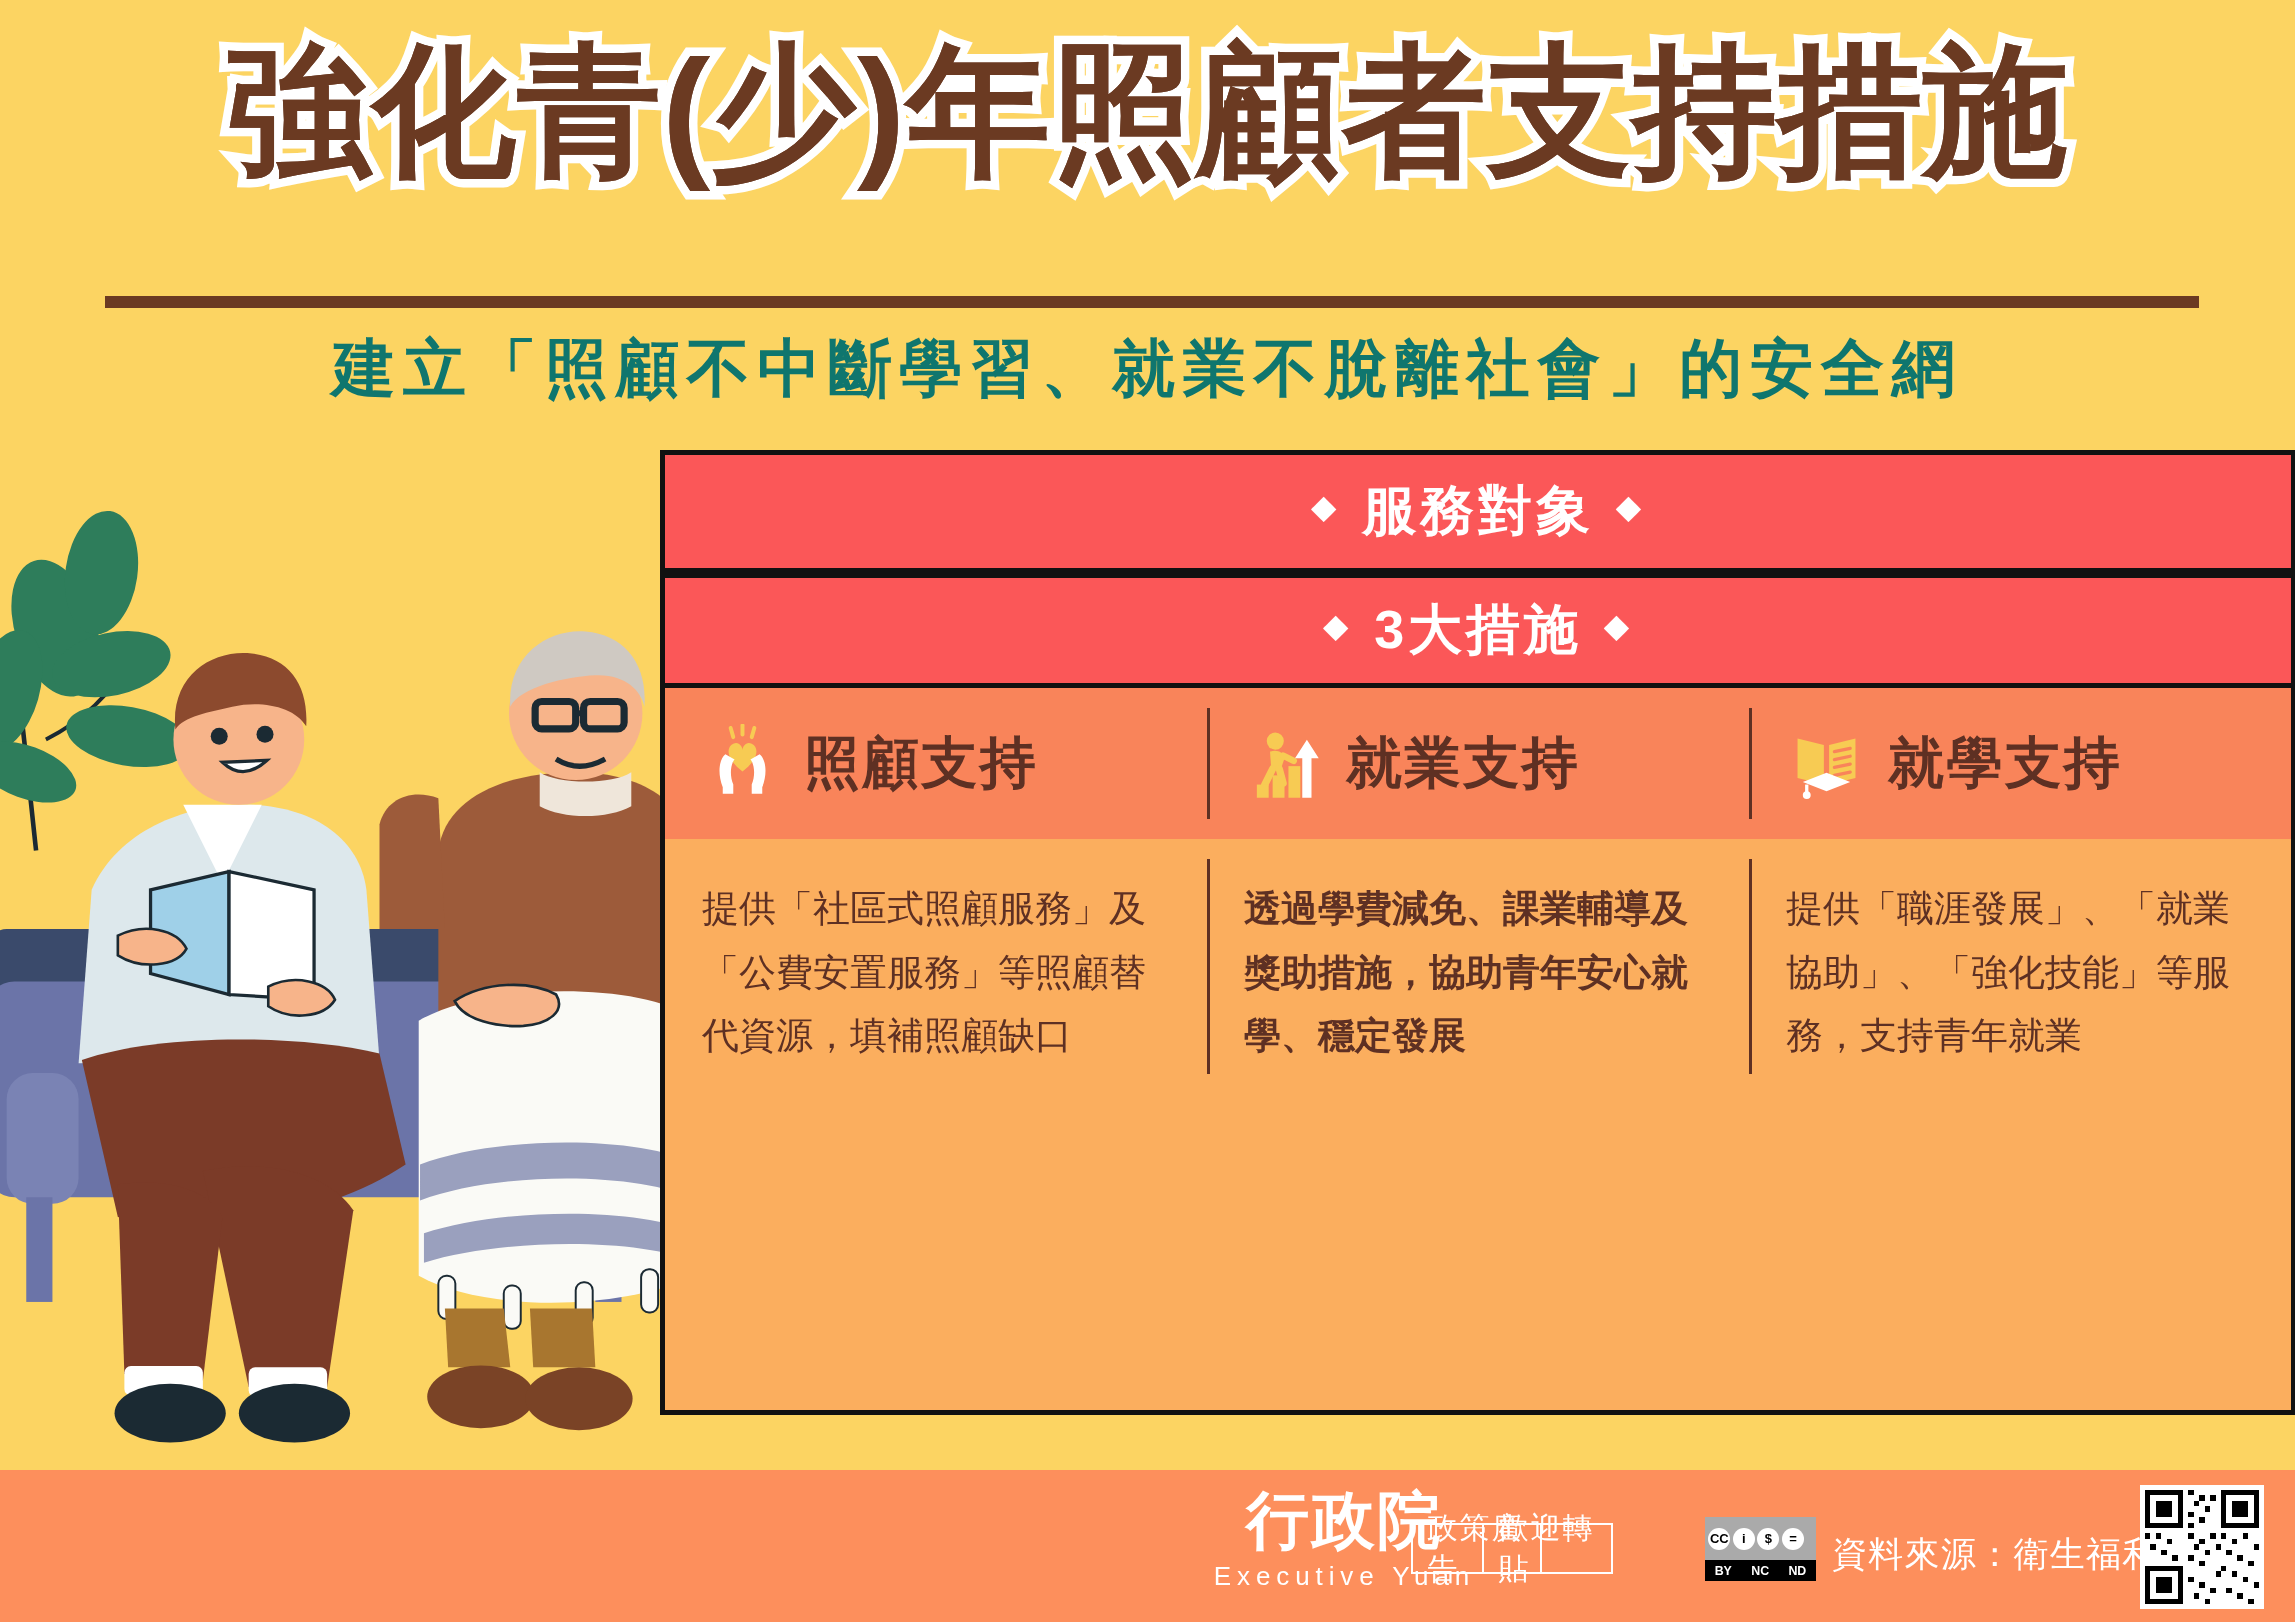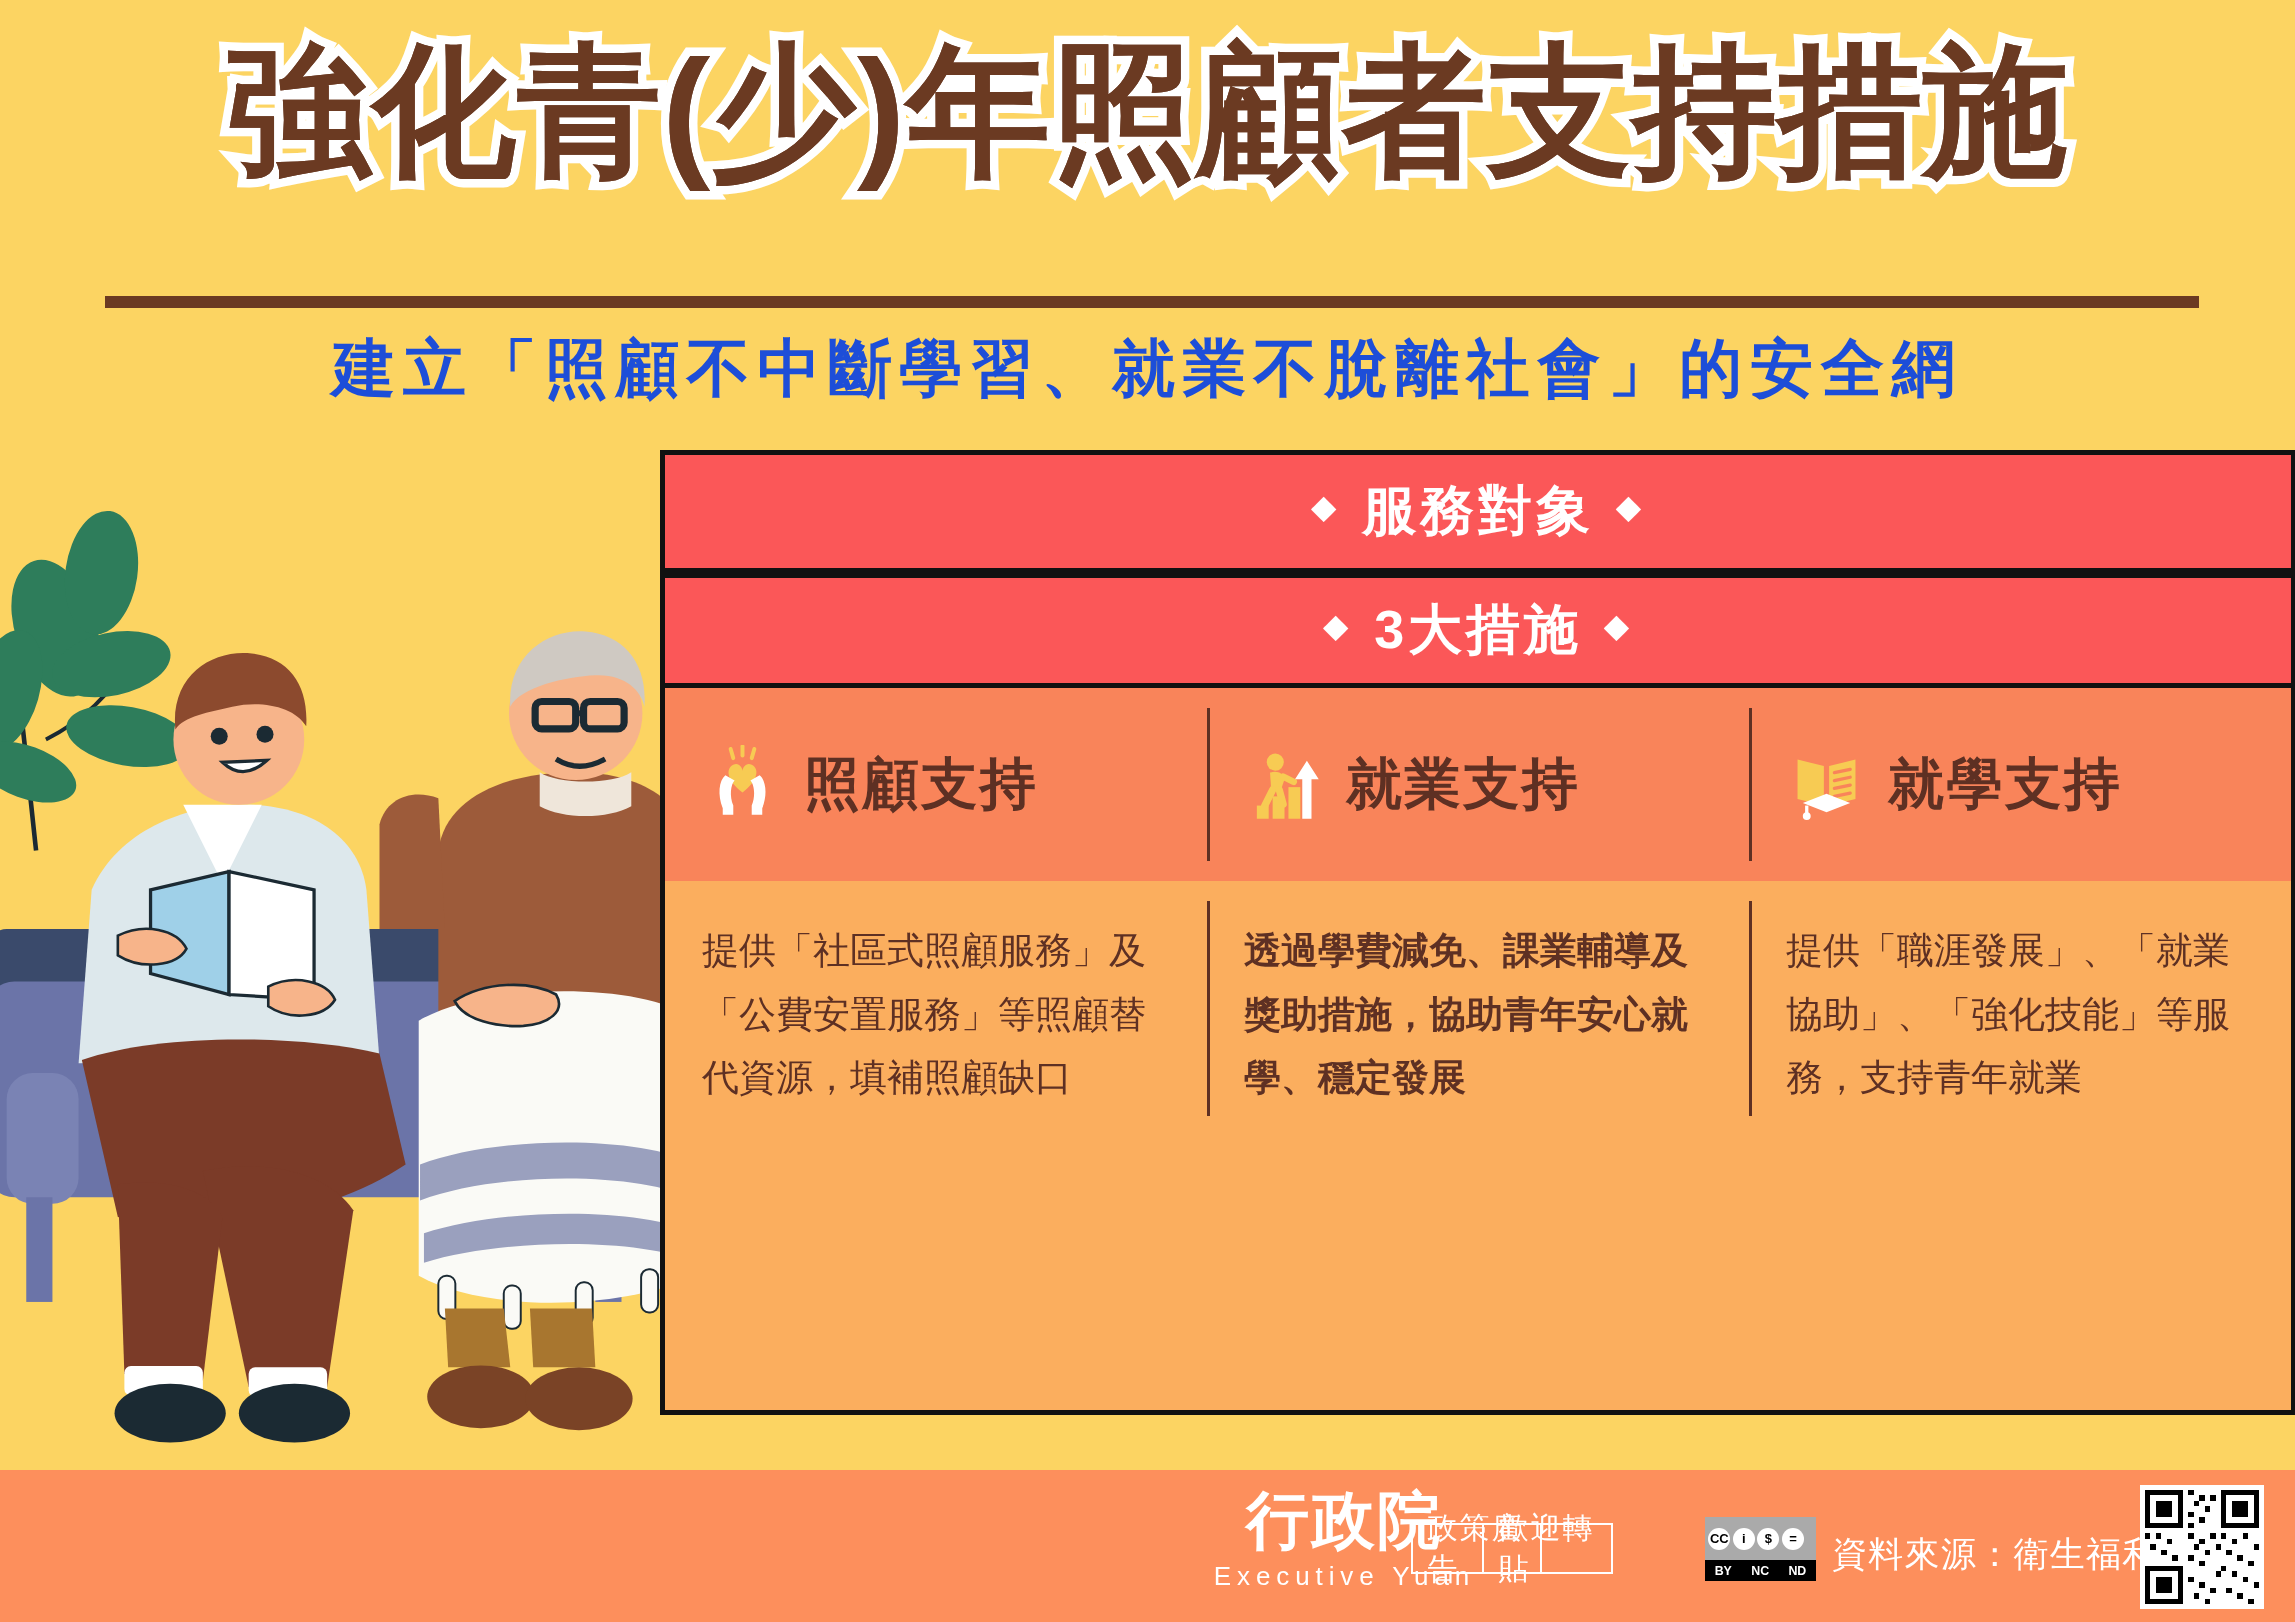--- a/index.html
+++ b/index.html
@@ -19,21 +19,21 @@
     -webkit-text-stroke:17px #FFFFFF;
     paint-order:stroke fill;
     text-shadow:0 0 0 #6B3A22;
     display:inline-block;white-space:nowrap;
   }
   .title-rule{
     position:absolute;left:105px;top:296px;width:2094px;height:11.8px;background:#6B3A22;
   }
   .subtitle{
     position:absolute;left:0;top:326px;width:2295px;text-align:center;
-    font-size:63px;font-weight:bold;color:#1d4ed8;letter-spacing:7.9px;
+    font-size:63px;font-weight:bold;color:#0f766e;letter-spacing:7.9px;
     white-space:nowrap;
   }
 
   
   .illus{position:absolute;left:-13px;top:432px;width:713px;height:1040px;}
 
   
   .panel{
     position:absolute;left:660px;top:450px;width:1636px;height:965px;
     border:5.9px solid #111111;box-sizing:border-box;background:#FBAE5E;
@@ -48,21 +48,21 @@
   #band-target{height:118px;}
   #band-measures{height:115px;border-top:5.9px solid #111111;}
 
   .target-body{
     height:171px;box-sizing:border-box;padding:29px 0 0 72px;
     font-size:43px;line-height:1.42;color:#5E3023;letter-spacing:0.7px;
   }
 
   
   .cols-head{
-    height:193px;background:#F9845A;display:flex;box-sizing:border-box;
+    height:151px;background:#F9845A;display:flex;box-sizing:border-box;
   }
   .cols-body{
     height:auto;display:flex;box-sizing:border-box;justify-content:flex-end;
   }
   .chead{
     flex:1;display:flex;align-items:center;gap:22px;
     padding-left:38px;box-sizing:border-box;position:relative;
   }
   .chead + .chead::before,
   .cbody + .cbody::before{

